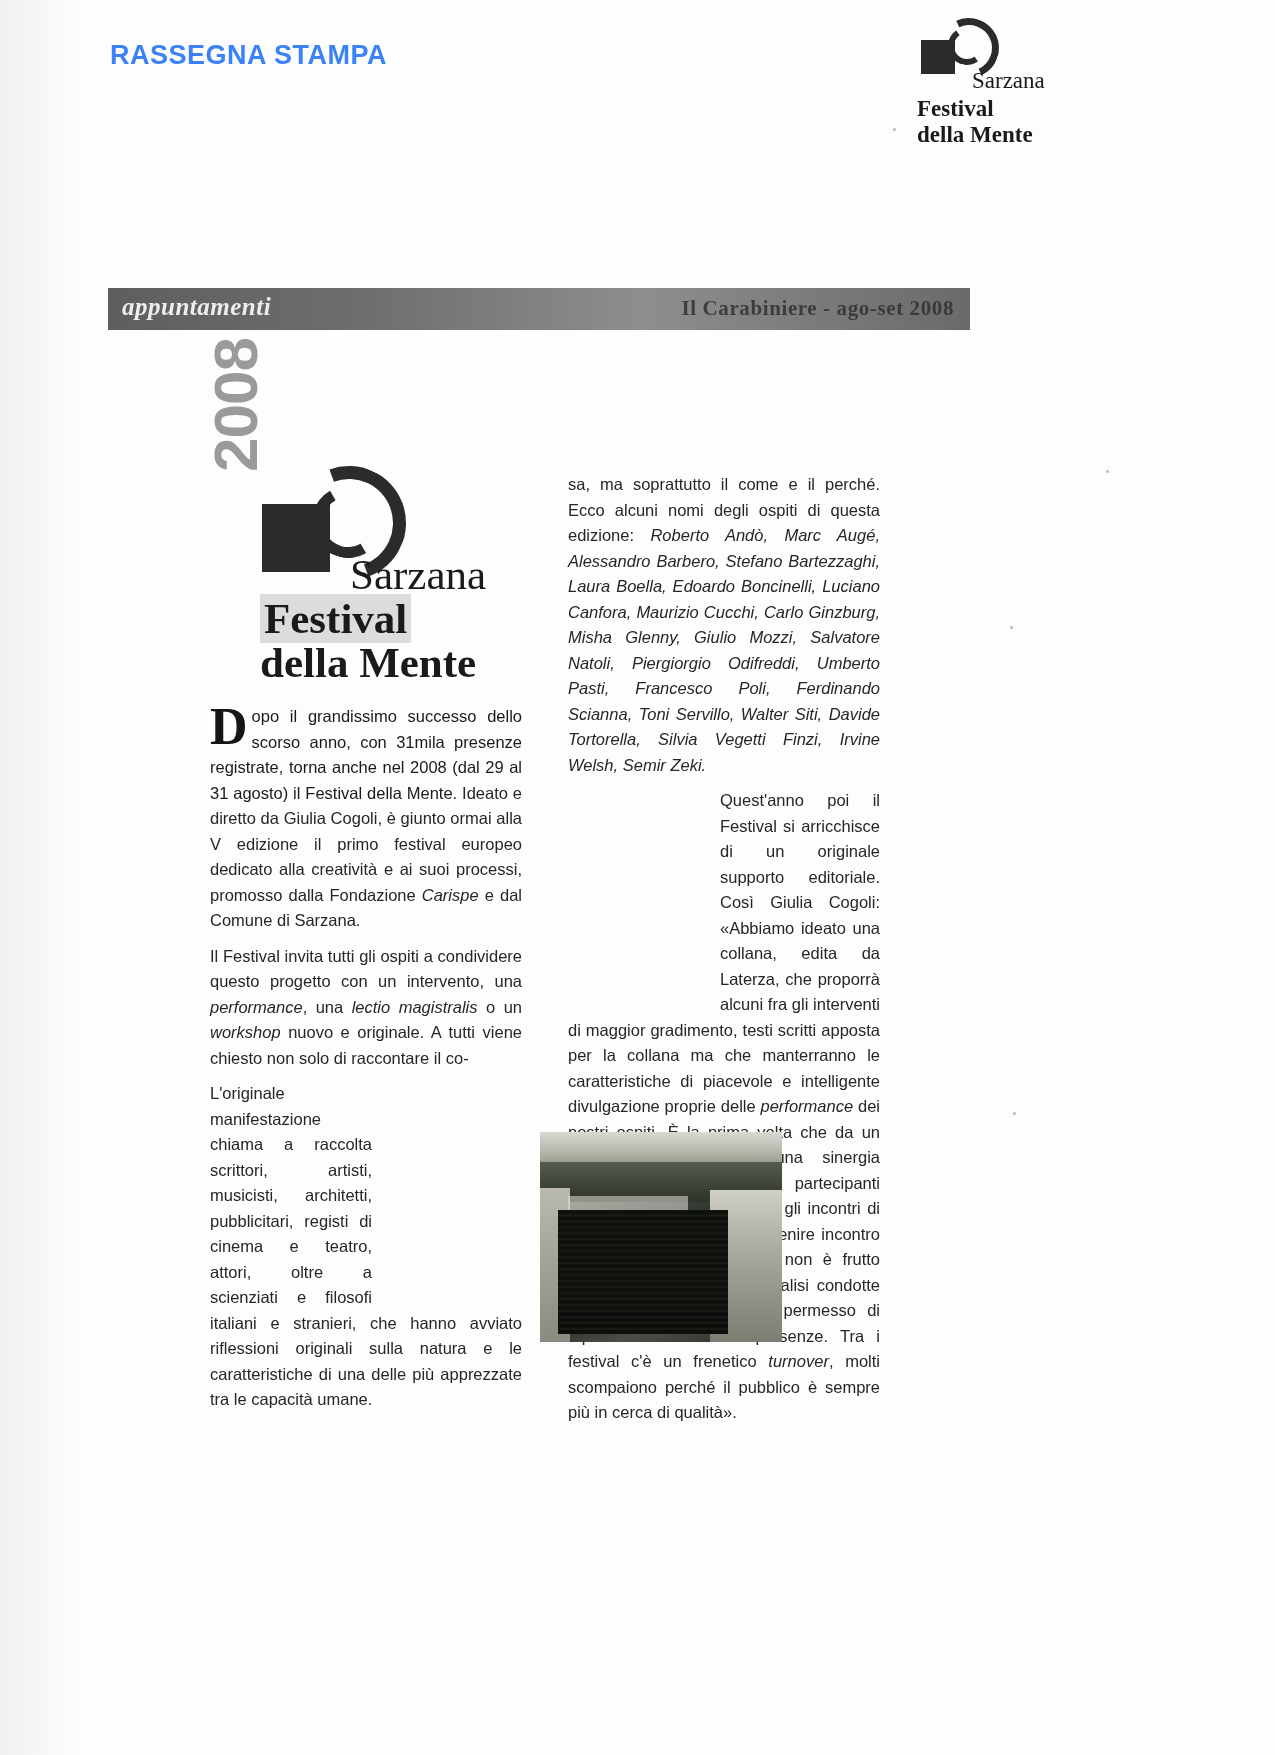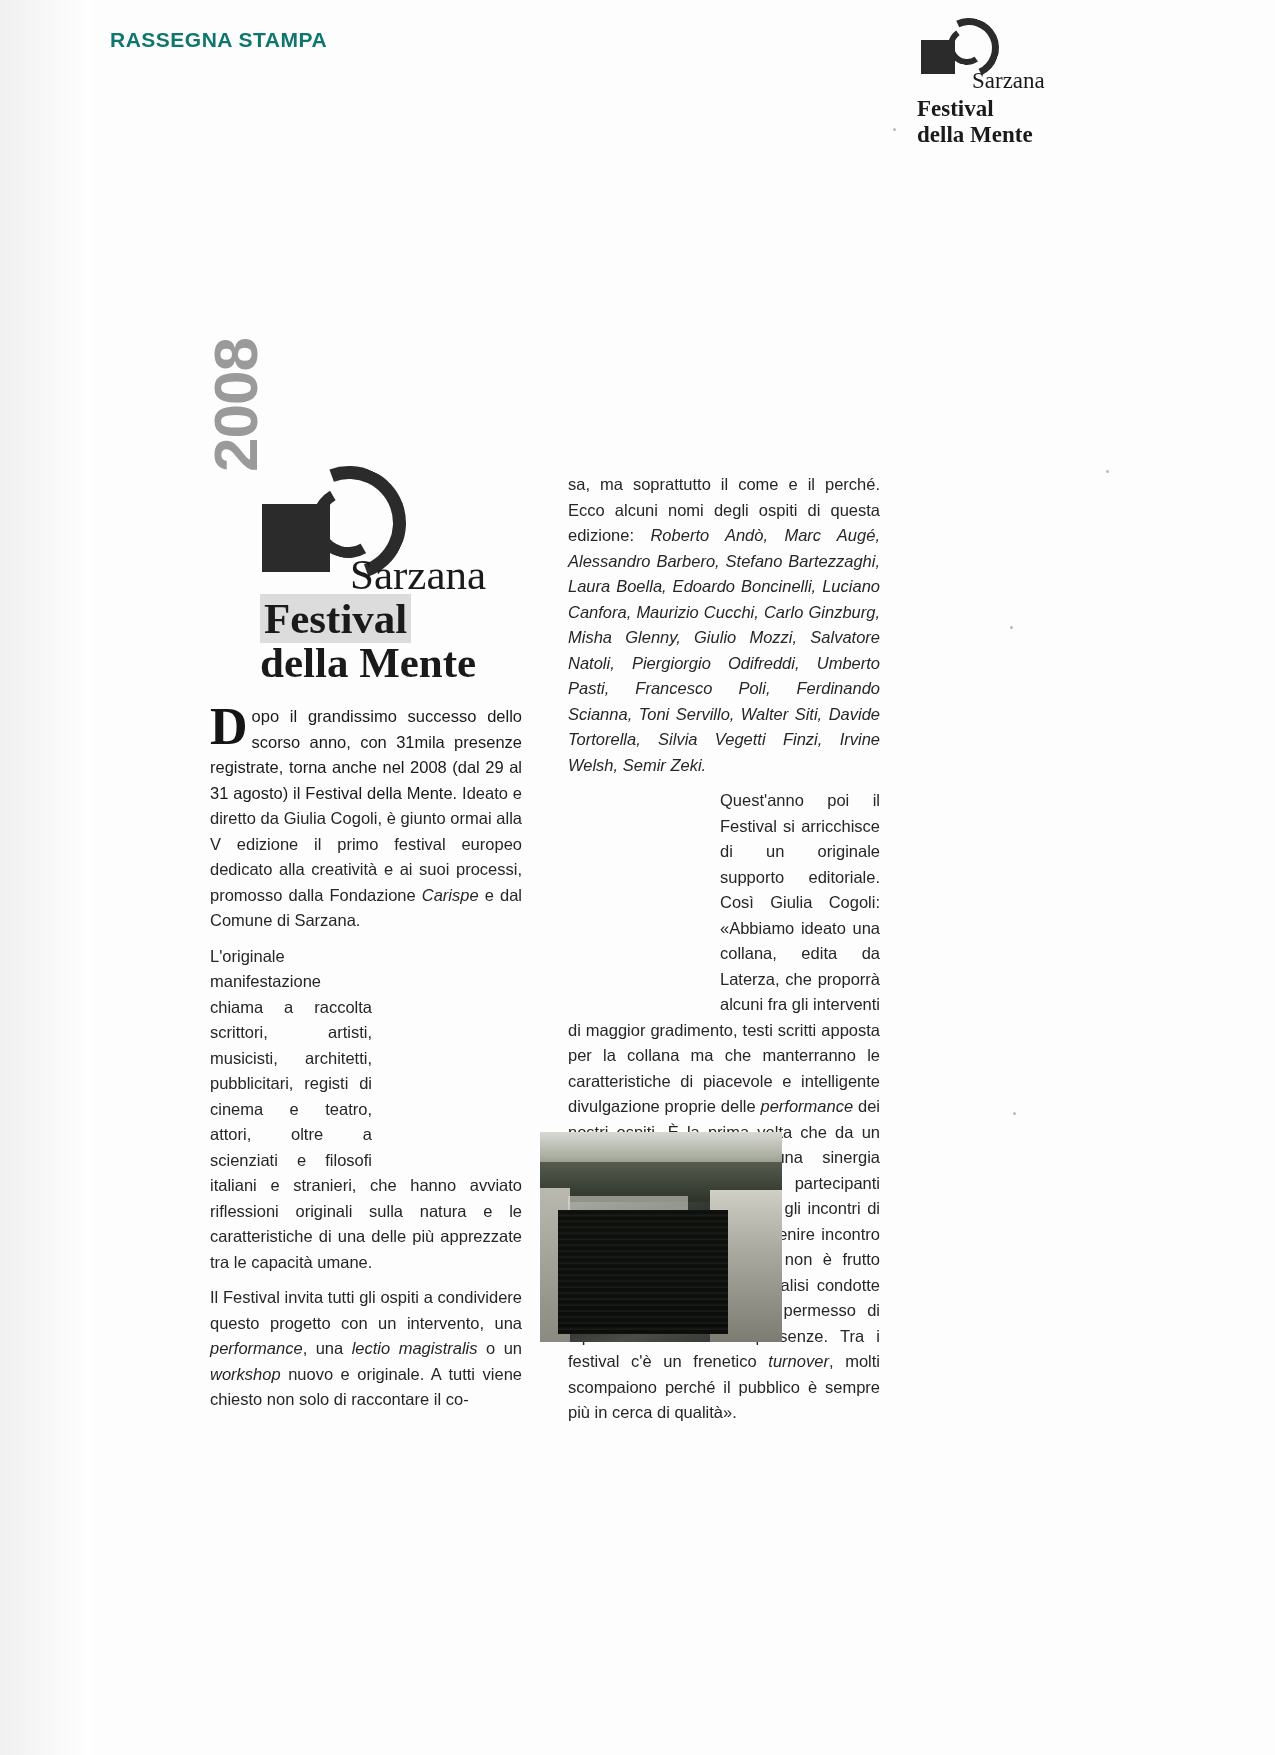--- a/index.html
+++ b/index.html
@@ -19,25 +19,25 @@
   .page {
     position: absolute;
     inset: 0;
     background: #fdfdfd;
   }
 
   
   .sheet-title {
     position: absolute;
     left: 110px;
-    top: 28px;
-    font-size: 21px;
+    top: 40px;
+    font-size: 27px;
     font-weight: bold;
     letter-spacing: 0.5px;
-    color: #0f766e;
+    color: #3b82f6;
   }
   .sheet-subtitle {
     position: absolute;
     left: 110px;
     top: 107px;
     font-size: 23px;
     font-weight: bold;
     color: #111;
   }
 
@@ -354,44 +354,48 @@
     <div class="mark">
       <div class="sq"></div>
       <div class="swirl"></div>
       <div class="swirl2"></div>
     </div>
     <div class="l1">Sarzana</div>
     <div class="l2">Festival</div>
     <div class="l3">della Mente</div>
   </div>
 
+  <div class="banner">
+    <div class="section">appuntamenti</div>
+    <div class="issue">Il Carabiniere - ago-set 2008</div>
+  </div>
 
   <div class="article">
 
     <div class="art-logo">
       <div class="year">2008</div>
       <div class="mark">
         <div class="sq"></div>
         <div class="ring1"></div>
         <div class="ring2"></div>
       </div>
       <div class="w1">Sarzana</div>
       <div class="w2">Festival</div>
       <div class="w3">della Mente</div>
     </div>
 
     <div class="col col-left">
       <p>
         <span class="dropcap">D</span><span class="lead-in">opo il grandissimo successo dello scorso anno, con 31mila presenze registrate, torna anche nel 2008 (dal 29 al 31 agosto) il Festival della Mente.</span><span> Ideato e diretto da Giulia Cogoli, è giunto ormai alla V edizione il primo festival europeo dedicato alla creatività e ai suoi processi, promosso dalla Fondazione </span><em>Carispe</em><span> e dal Comune di Sarzana.</span>
       </p>
       <p>
-        <span class="shape-right"></span><span>L'originale manifestazione chiama a raccolta scrittori, artisti, musicisti, architetti, pubblicitari, registi di cinema e teatro, attori, oltre a scienziati e filosofi italiani e stranieri, che hanno avviato riflessioni originali sulla natura e le caratteristiche di una delle più apprezzate tra le capacità umane.</span>
+        <span>Il Festival invita tutti gli ospiti a condividere questo progetto con un intervento, una </span><em>performance</em><span>, una </span><em>lectio magistralis</em><span> o un </span><em>workshop</em><span> nuovo e originale. A tutti viene chiesto non solo di raccontare il co-</span>
       </p>
       <p>
-        <span>Il Festival invita tutti gli ospiti a condividere questo progetto con un intervento, una </span><em>performance</em><span>, una </span><em>lectio magistralis</em><span> o un </span><em>workshop</em><span> nuovo e originale. A tutti viene chiesto non solo di raccontare il co-</span>
+        <span class="shape-right"></span><span>L'originale manifestazione chiama a raccolta scrittori, artisti, musicisti, architetti, pubblicitari, registi di cinema e teatro, attori, oltre a scienziati e filosofi italiani e stranieri, che hanno avviato riflessioni originali sulla natura e le caratteristiche di una delle più apprezzate tra le capacità umane.</span>
       </p>
     </div>
 
     <div class="col col-right">
       <p>
         <span>sa, ma soprattutto il come e il perché. Ecco alcuni nomi degli ospiti di questa edizione: </span><em>Roberto Andò, Marc Augé, Alessandro Barbero, Stefano Bartezzaghi, Laura Boella, Edoardo Boncinelli, Luciano Canfora, Maurizio Cucchi, Carlo Ginzburg, Misha Glenny, Giulio Mozzi, Salvatore Natoli, Piergiorgio Odifreddi, Umberto Pasti, Francesco Poli, Ferdinando Scianna, Toni Servillo, Walter Siti, Davide Tortorella, Silvia Vegetti Finzi, Irvine Welsh, Semir Zeki.</em>
       </p>
       <p>
         <span class="shape-left"></span><span>Quest'anno poi il Festival si arricchisce di un originale supporto editoriale. Così Giulia Cogoli: «Abbiamo ideato una collana, edita da Laterza, che proporrà alcuni fra gli interventi di maggior gradimento, testi scritti apposta per la collana ma che manterranno le caratteristiche di piacevole e intelligente divulgazione proprie delle </span><em>performance</em><span> dei nostri ospiti. È la prima volta che da un Festival nascono libri, una sinergia suggerita dall'interesse dei partecipanti stessi, che affollano sempre gli incontri di approfondimento. Il nostro venire incontro alle esigenze del pubblico non è frutto d'improvvisazione, ma di analisi condotte sul campo, che ci hanno permesso di triplicare il numero di presenze. Tra i festival c'è un frenetico </span><em>turnover</em><span>, molti scompaiono perché il pubblico è sempre più in cerca di qualità».</span>
       </p>

